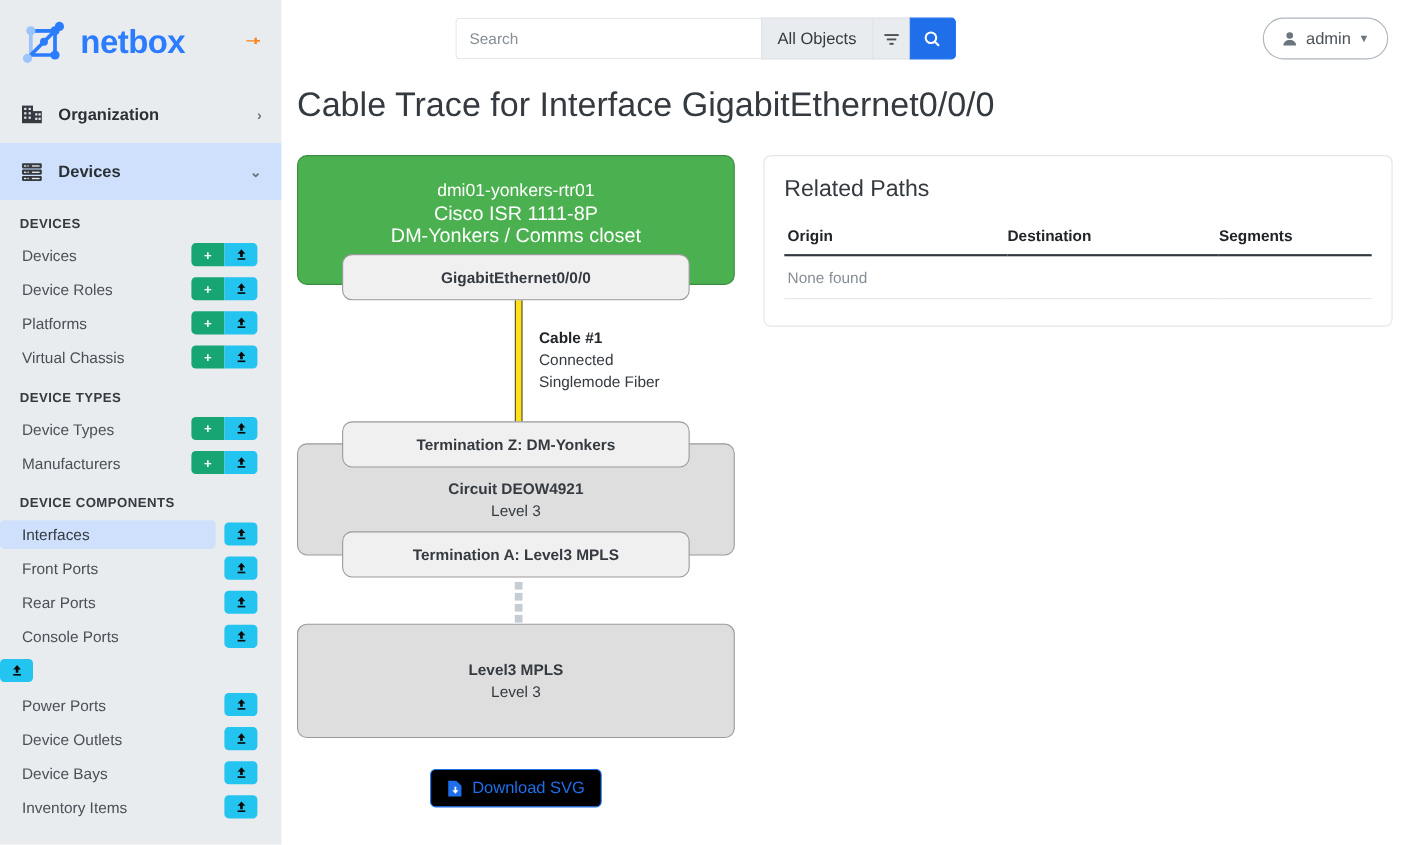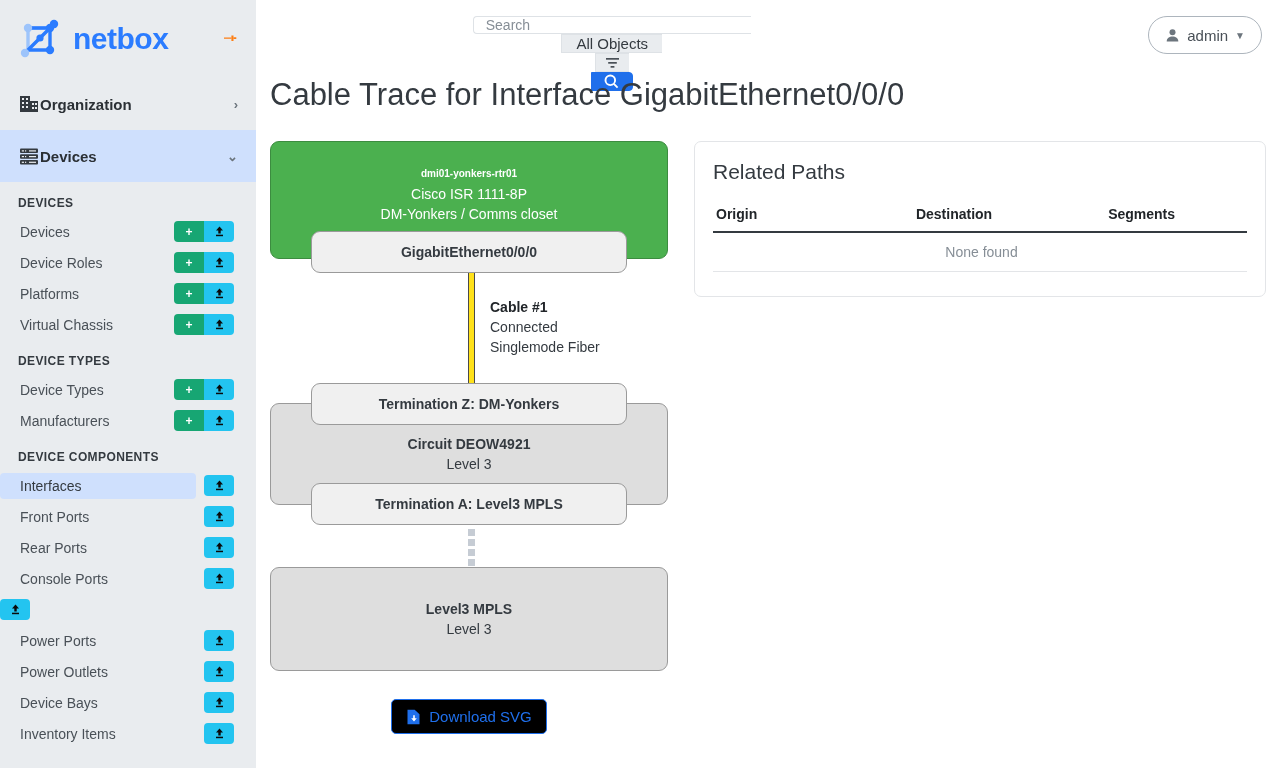--- a/index.html
+++ b/index.html
@@ -16,21 +16,21 @@
     width:256px; flex:0 0 256px; height:768px;
     background:#e9ecef; overflow:hidden; position:relative;
   }
   .brand { height:78px; display:flex; align-items:center; padding:0 18px; }
   .brand-logo { display:flex; align-items:center; gap:9px; }
   .brand-mark { width:46px; height:44px; display:block; }
   .brand-word { font-size:30px; font-weight:700; color:#2b7cff; letter-spacing:-.5px; line-height:1; }
   .pin { margin-left:auto; color:#fd7e14; font-size:15px; display:block; }
 
   .nav-group {
-    display:flex; align-items:center; 
+    display:flex; align-items:center; gap:13px;
     height:52px; padding:0 18px; cursor:pointer;
     font-size:15px; font-weight:700; color:#2b3035;
   }
   .nav-group.active { background:#cfe0fd; }
   .nav-group .gicon { width:22px; height:22px; flex:0 0 22px; display:block; }
   .nav-group .chev { margin-left:auto; color:#6c757d; font-size:13px; display:block; }
 
   .nav-section {
     font-size:12px; font-weight:700; color:#343a40;
     letter-spacing:.4px; padding:14px 18px 6px 18px;
@@ -53,21 +53,21 @@
   }
   .mini-add { background:#17a673; border-radius:4px 0 0 4px; }
   .mini-imp { background:#23c4f0; border-radius:0 4px 4px 0; }
   .mini-imp.single { border-radius:4px; }
   .mini-imp svg { display:block; }
 
   
   .main { flex:1 1 auto; height:768px; background:#fff; position:relative; overflow:hidden; }
 
   .topbar { height:70px; display:flex; align-items:center; padding:0 18px; }
-  .search-wrap { margin:0 auto; display:flex; align-items:center; height:38px;flex-direction:column; }
+  .search-wrap { margin:0 auto; display:flex; align-items:flex-start; height:38px; }
   .search-input {
     width:278px; height:38px; border:1px solid #dee2e6; border-right:none;
     border-radius:4px 0 0 4px; padding:0 12px; font-size:14px; color:#343a40;
     font-family:"Liberation Sans", sans-serif; background:#fff; outline:none;
   }
   .search-input::placeholder { color:#868e96; }
   .search-select {
     height:38px; display:flex; align-items:center; padding:0 14px;
     background:#e9ecef; border:1px solid #dee2e6; border-right:none;
     font-size:15px; color:#343a40; cursor:pointer; white-space:nowrap;
@@ -94,22 +94,22 @@
   .content { display:flex; padding:28px 14px 0 14px; gap:26px; }
   .trace-col { width:398px; flex:0 0 398px; position:relative; }
   .paths-col { flex:1 1 auto; }
 
   
   .trace { position:relative; width:398px; }
   .node-device {
     background:#4bb04f; border:1px solid #3c8c40; border-radius:9px;
     color:#ffffff; text-align:center; padding:22px 14px 34px 14px;
   }
-  .node-device .ln1 { font-weight:700; font-size:10px; line-height:20px; }
-  .node-device .ln2, .node-device .ln3 { font-size:14px; line-height:20px;text-align:center; }
+  .node-device .ln1 { font-weight:400; font-size:16px; line-height:20px; }
+  .node-device .ln2, .node-device .ln3 { font-size:18px; line-height:20px;text-align:center; }
 
   .node-term {
     background:#f0f0f0; border:1px solid #9a9a9a; border-radius:9px;
     text-align:center; font-weight:700; font-size:14px; color:#343a40;
     height:42px; line-height:40px; width:316px;
     position:relative; z-index:3;
   }
   .term-a { margin:-28px auto 0 auto; }
 
   .cable-zone { position:relative; height:110px; }
@@ -165,21 +165,20 @@
   table.paths { width:100%; border-collapse:collapse; }
   table.paths th {
     text-align:left; font-size:14px; font-weight:700; color:#212529;
     padding:0 0 9px 0; border-bottom:2px solid #343a40;margin-left:16px;
   }
   table.paths th.c1 { width:38%; padding-left:3px; }
   table.paths th.c2 { width:36%; }
   table.paths td {
     font-size:14px; color:#868e96; padding:11px 0 11px 3px;
     border-bottom:1px solid #e3e5e8;
-    text-align:center;
   }
 </style>
 </head>
 <body>
 
 <div class="app">
 
   <aside class="sidebar">
 
     <div class="brand">
@@ -446,21 +445,21 @@
                 <svg width="13" height="13" viewBox="0 0 13 13" fill="#0a0a0a">
                   <path d="M6.5 1.6 L10 5.6 H7.7 V8.6 H5.3 V5.6 H3 Z"></path>
                   <rect x="3" y="9.7" width="7" height="1.5"></rect>
                 </svg>
               </span>
             </div>
           </div>
         </div>
         <div class="nav-row">
           <div class="nav-link">
-            <span>Power Outlets</span>
+            <span>Device Outlets</span>
           </div>
           <div class="btn-grp">
             <div class="mini-btn mini-imp single">
               <span>
                 <svg width="13" height="13" viewBox="0 0 13 13" fill="#0a0a0a">
                   <path d="M6.5 1.6 L10 5.6 H7.7 V8.6 H5.3 V5.6 H3 Z"></path>
                   <rect x="3" y="9.7" width="7" height="1.5"></rect>
                 </svg>
               </span>
             </div>

